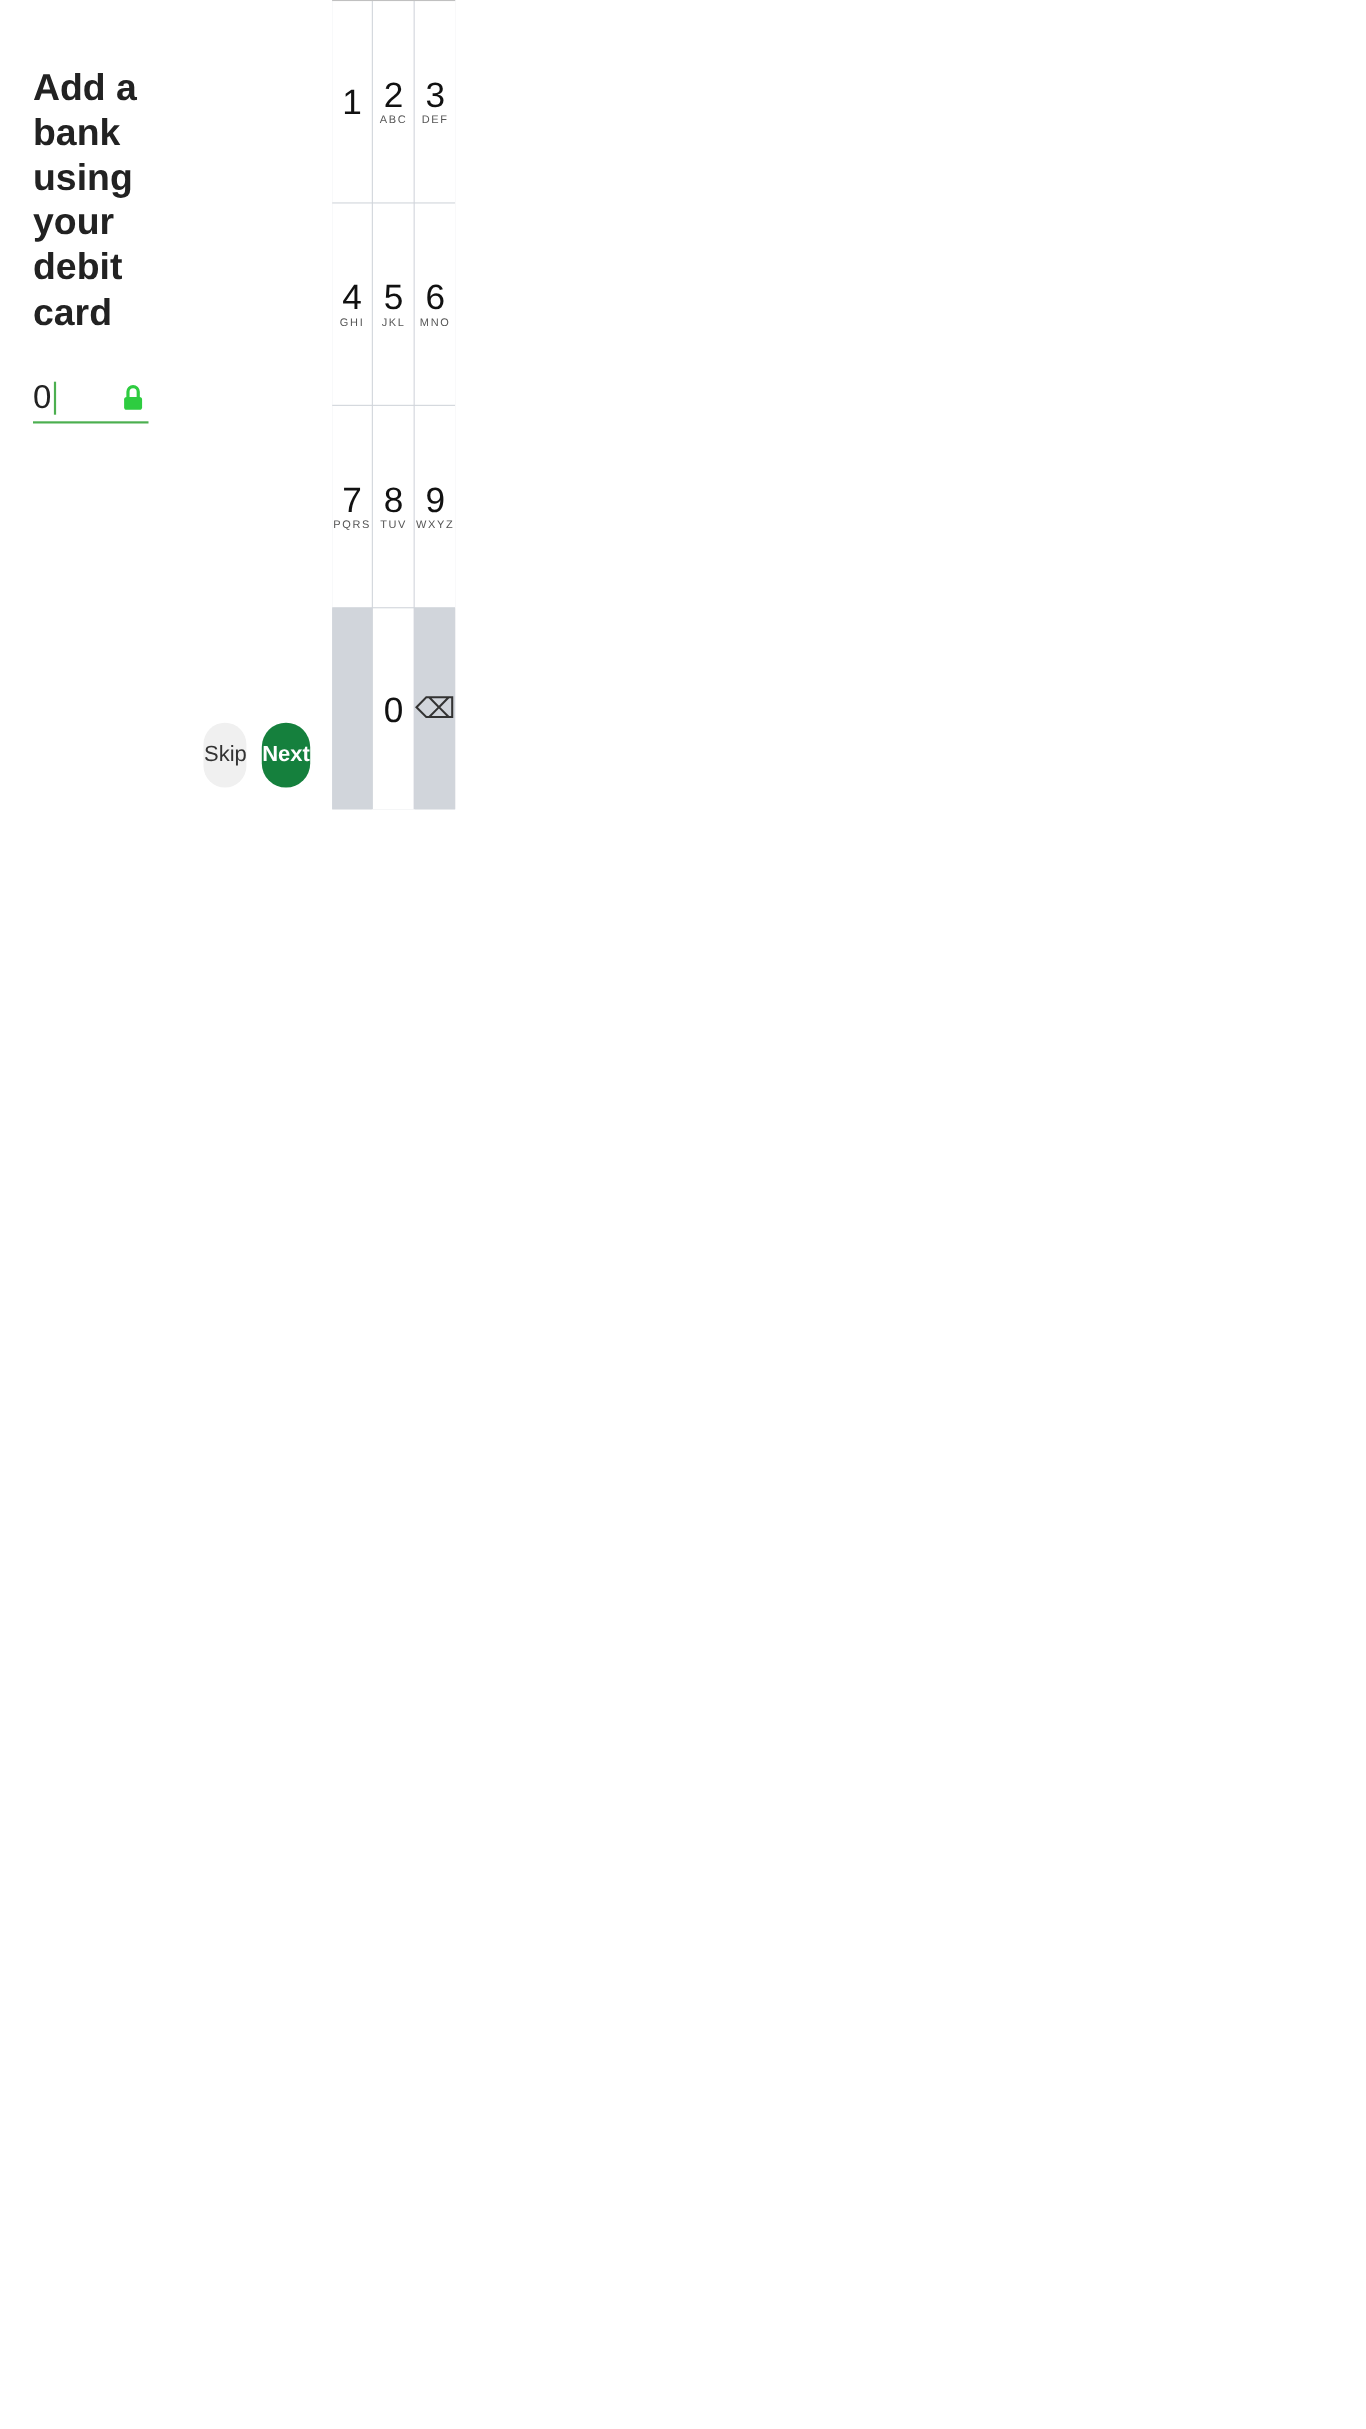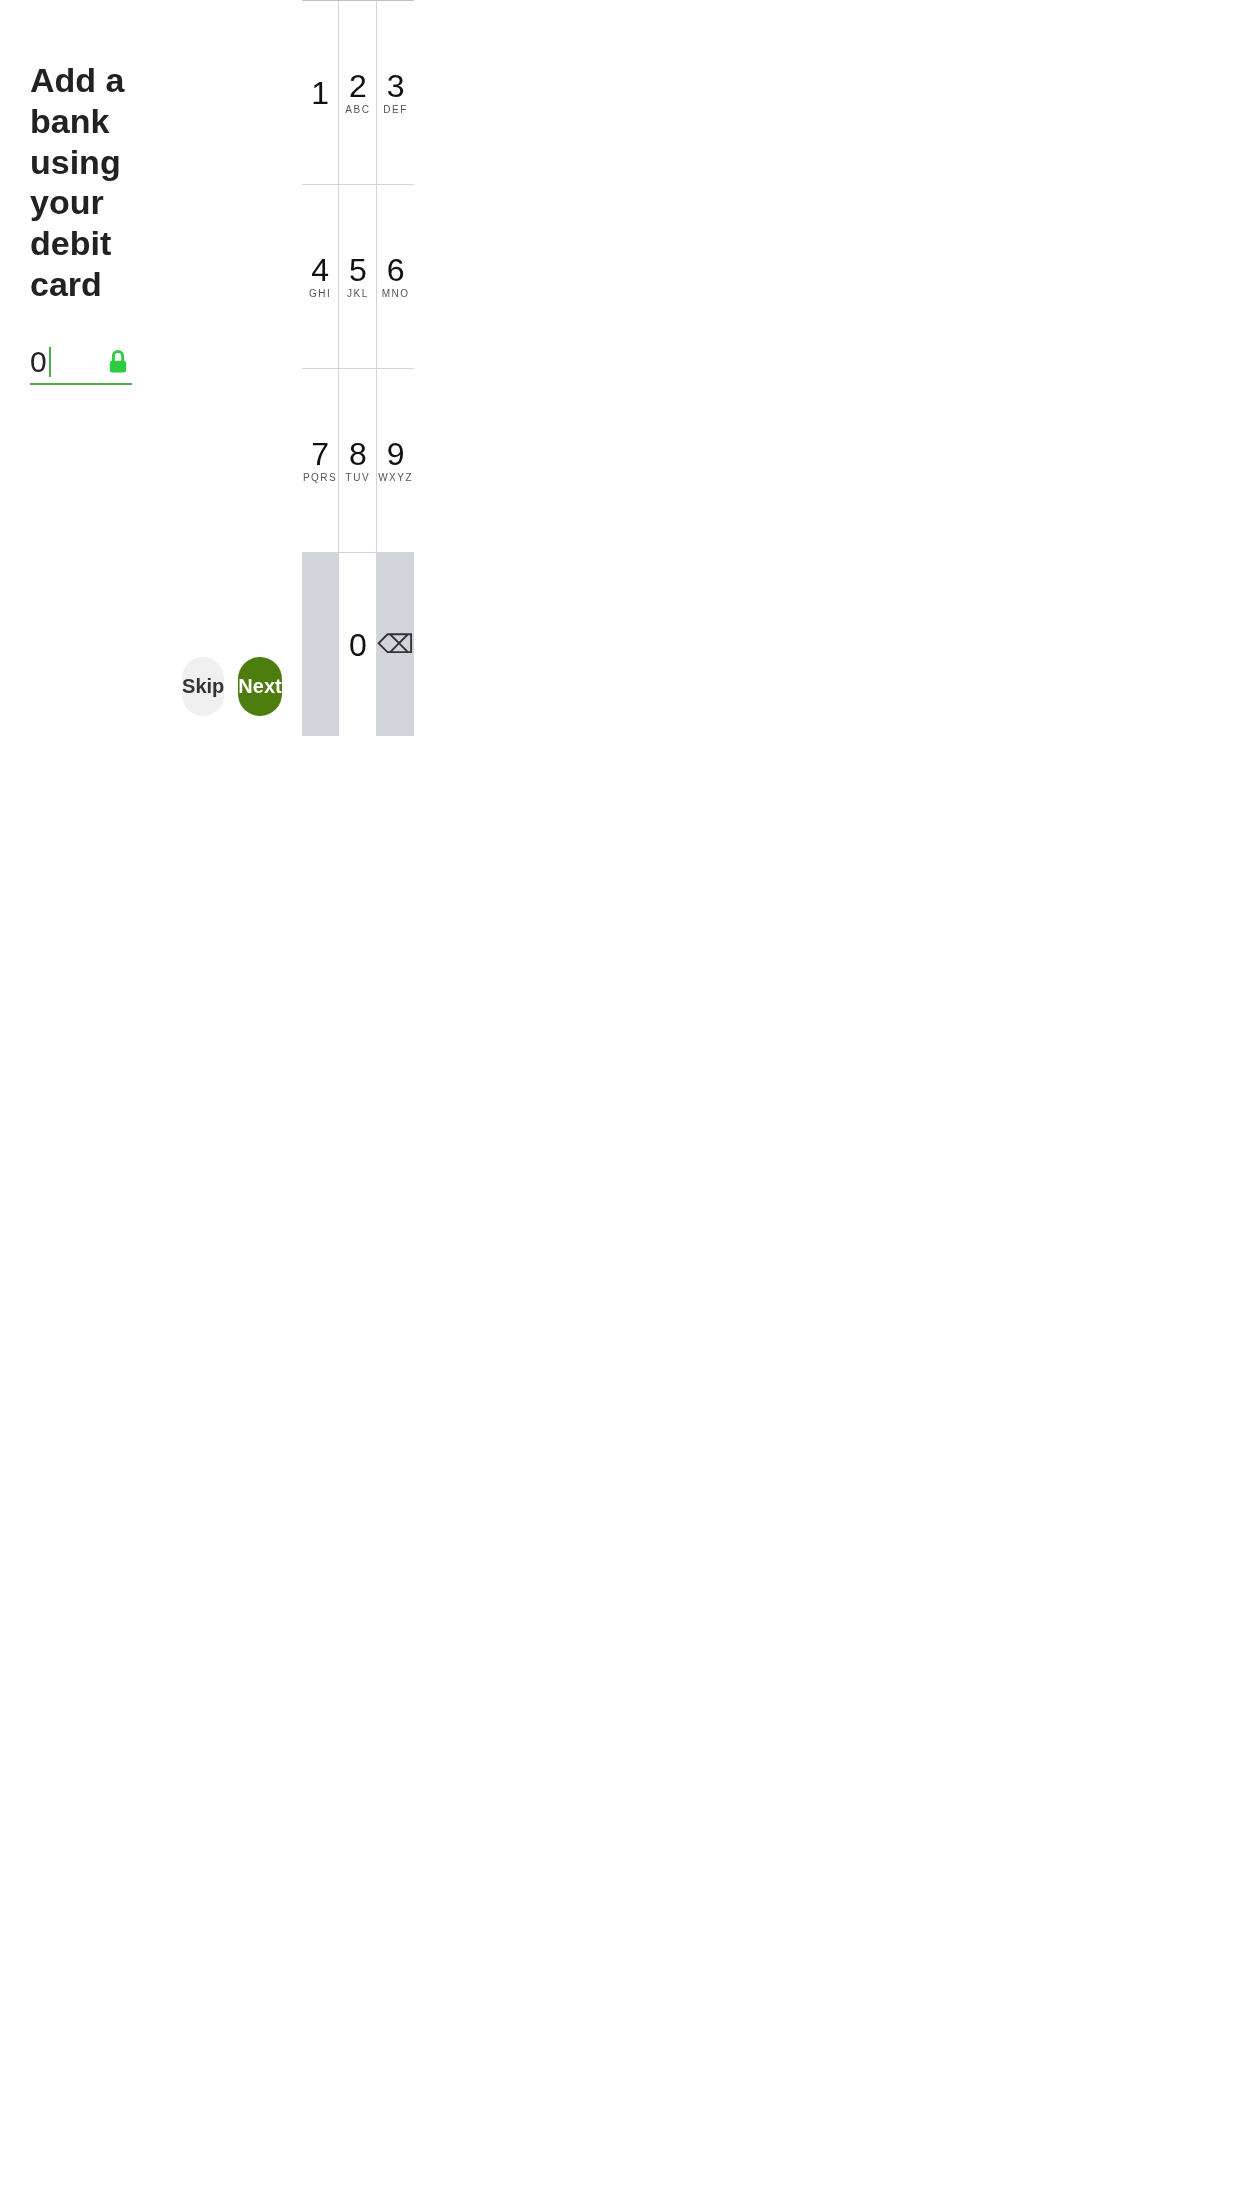--- a/index.html
+++ b/index.html
@@ -85,30 +85,30 @@
       margin-top: auto;
     }
 
     .skip-btn {
       flex: 1;
       padding: 18px 0;
       border-radius: 50px;
       background: #f0f0f0;
       border: none;
       font-size: 20px;
-      font-weight: 700;
+      font-weight: 400;
       color: #333;
       cursor: pointer;
     }
 
     .next-btn {
       flex: 1.3;
       padding: 18px 0;
       border-radius: 50px;
-      background: #4d7c0f;
+      background: #15803d;
       border: none;
       font-size: 20px;
       font-weight: 600;
       color: #fff;
       cursor: pointer;
     }
 
     .keypad {
       background: #d1d5db;
       display: grid;

